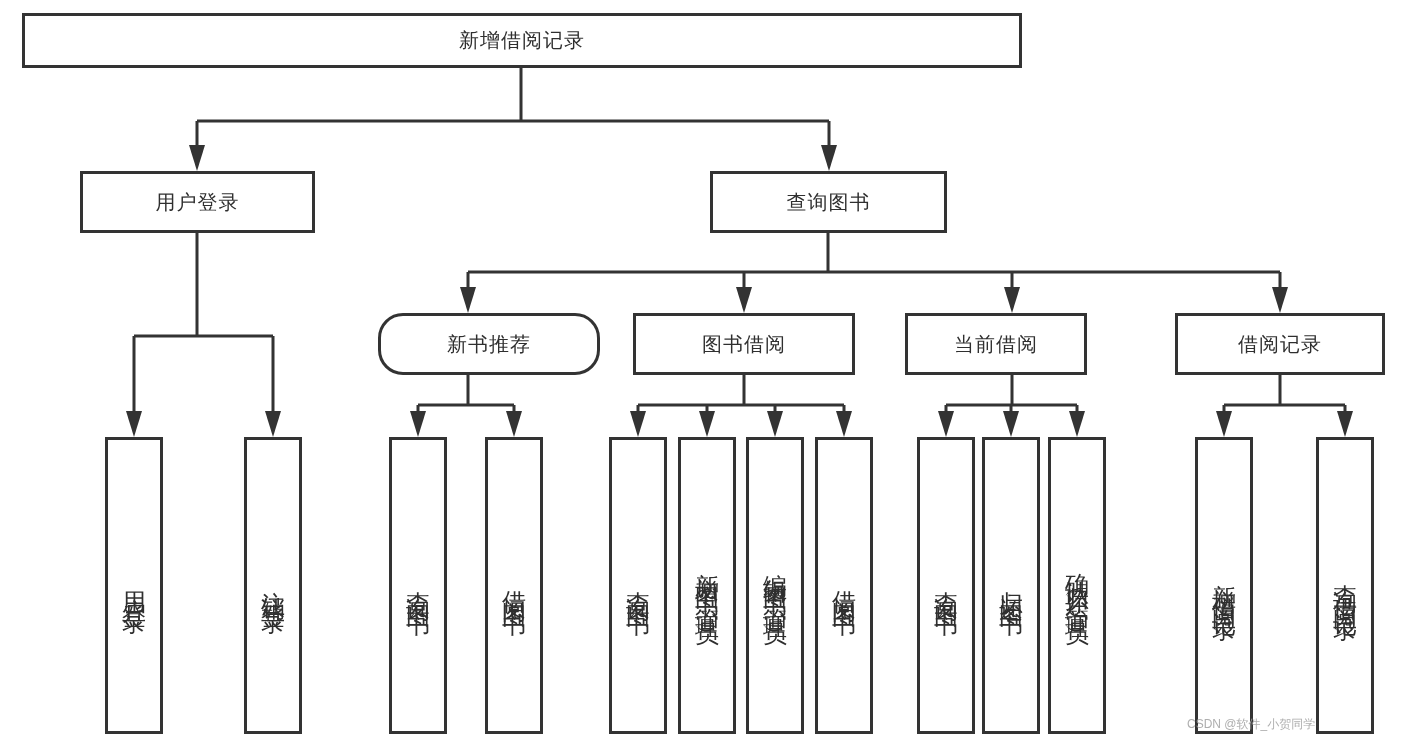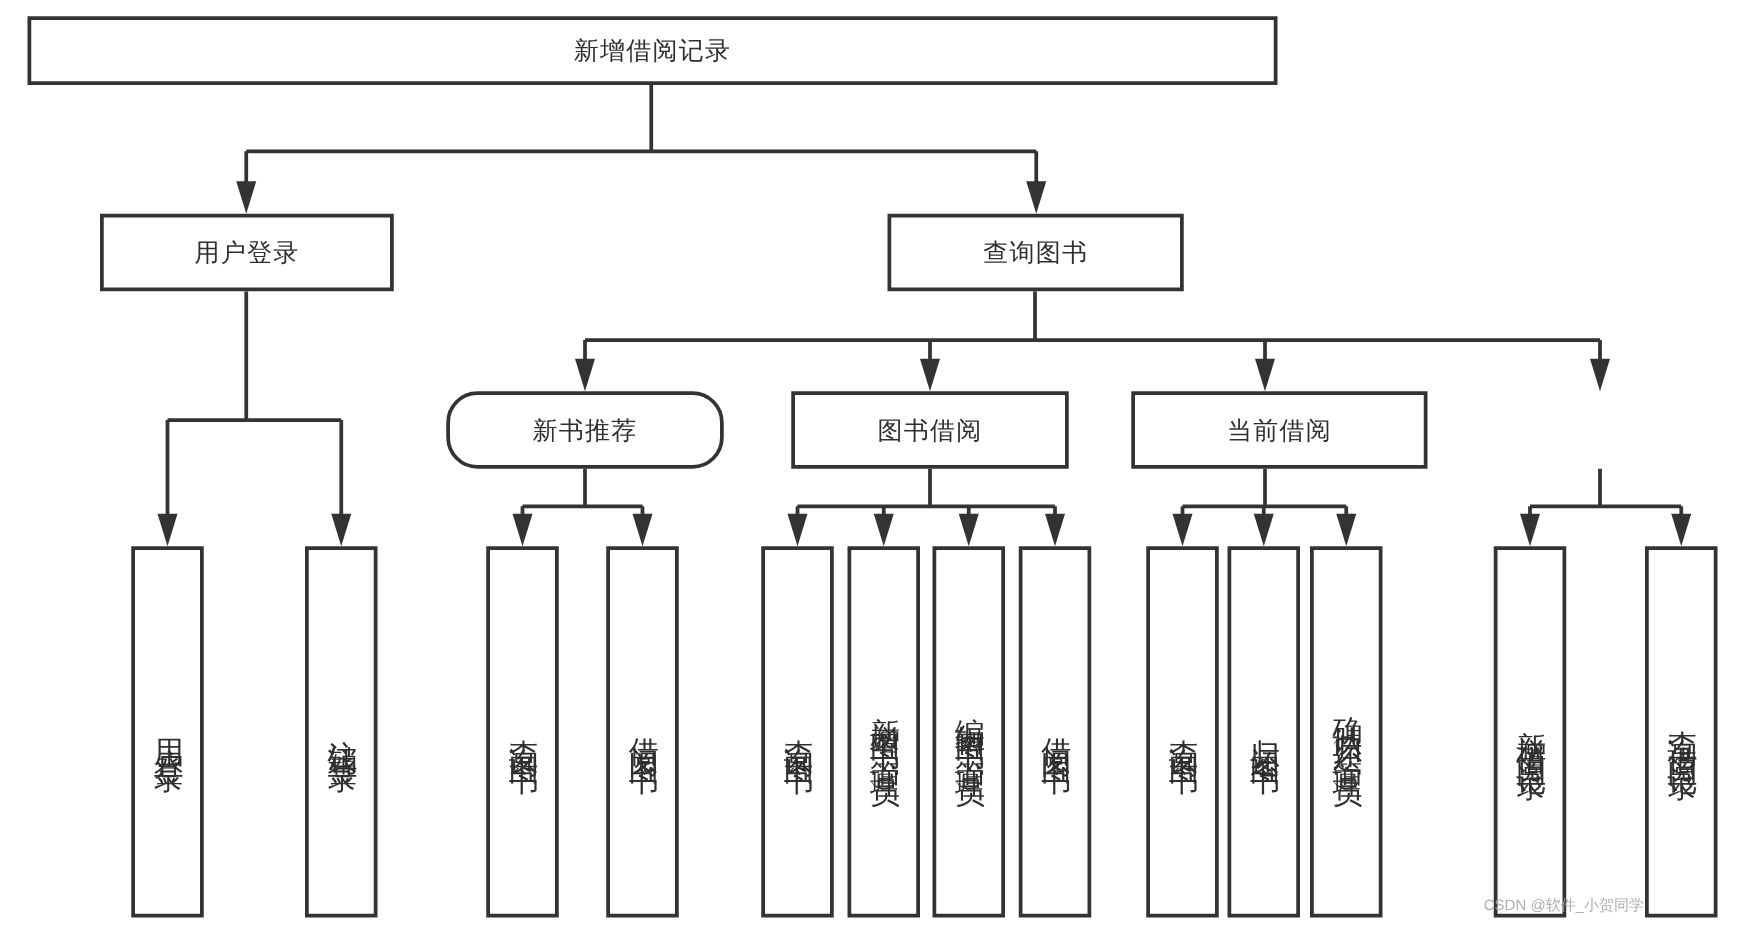--- a/index.html
+++ b/index.html
@@ -106,23 +106,24 @@
       <polygon points="1216,411 1232,411 1224,437"></polygon>
       <polygon points="1337,411 1353,411 1345,437"></polygon>
     </g>
   </svg>
 
   <div class="hbox" style="left:22px; top:13px; width:1000px; height:55px;">新增借阅记录</div>
 
   <div class="hbox" style="left:80px; top:171px; width:235px; height:62px;">用户登录</div>
   <div class="hbox" style="left:710px; top:171px; width:237px; height:62px;">查询图书</div>
 
-  <div class="hbox" style="left:357px; top:313px; width:222px; height:62px;border-radius:25px;">新书推荐</div>
+  <div class="hbox" style="left:378px; top:313px; width:222px; height:62px;border-radius:25px;">新书推荐</div>
   <div class="hbox" style="left:633px; top:313px; width:222px; height:62px;text-align:right;">图书借阅</div>
-  <div class="hbox" style="left:905px; top:313px; width:237px; height:62px;">当前借阅</div>
+  <div class="hbox" style="left:905px; top:313px; width:182px; height:62px;">当前借阅</div>
+  <div class="hbox" style="left:1175px; top:313px; width:210px; height:62px;">借阅记录</div>
 
   <div class="vbox" style="left:105px;">
     <span class="vtext">用户登录</span>
   </div>
   <div class="vbox" style="left:244px;">
     <span class="vtext">注销登录</span>
   </div>
 
   <div class="vbox" style="left:389px;">
     <span class="vtext">查询图书</span>

